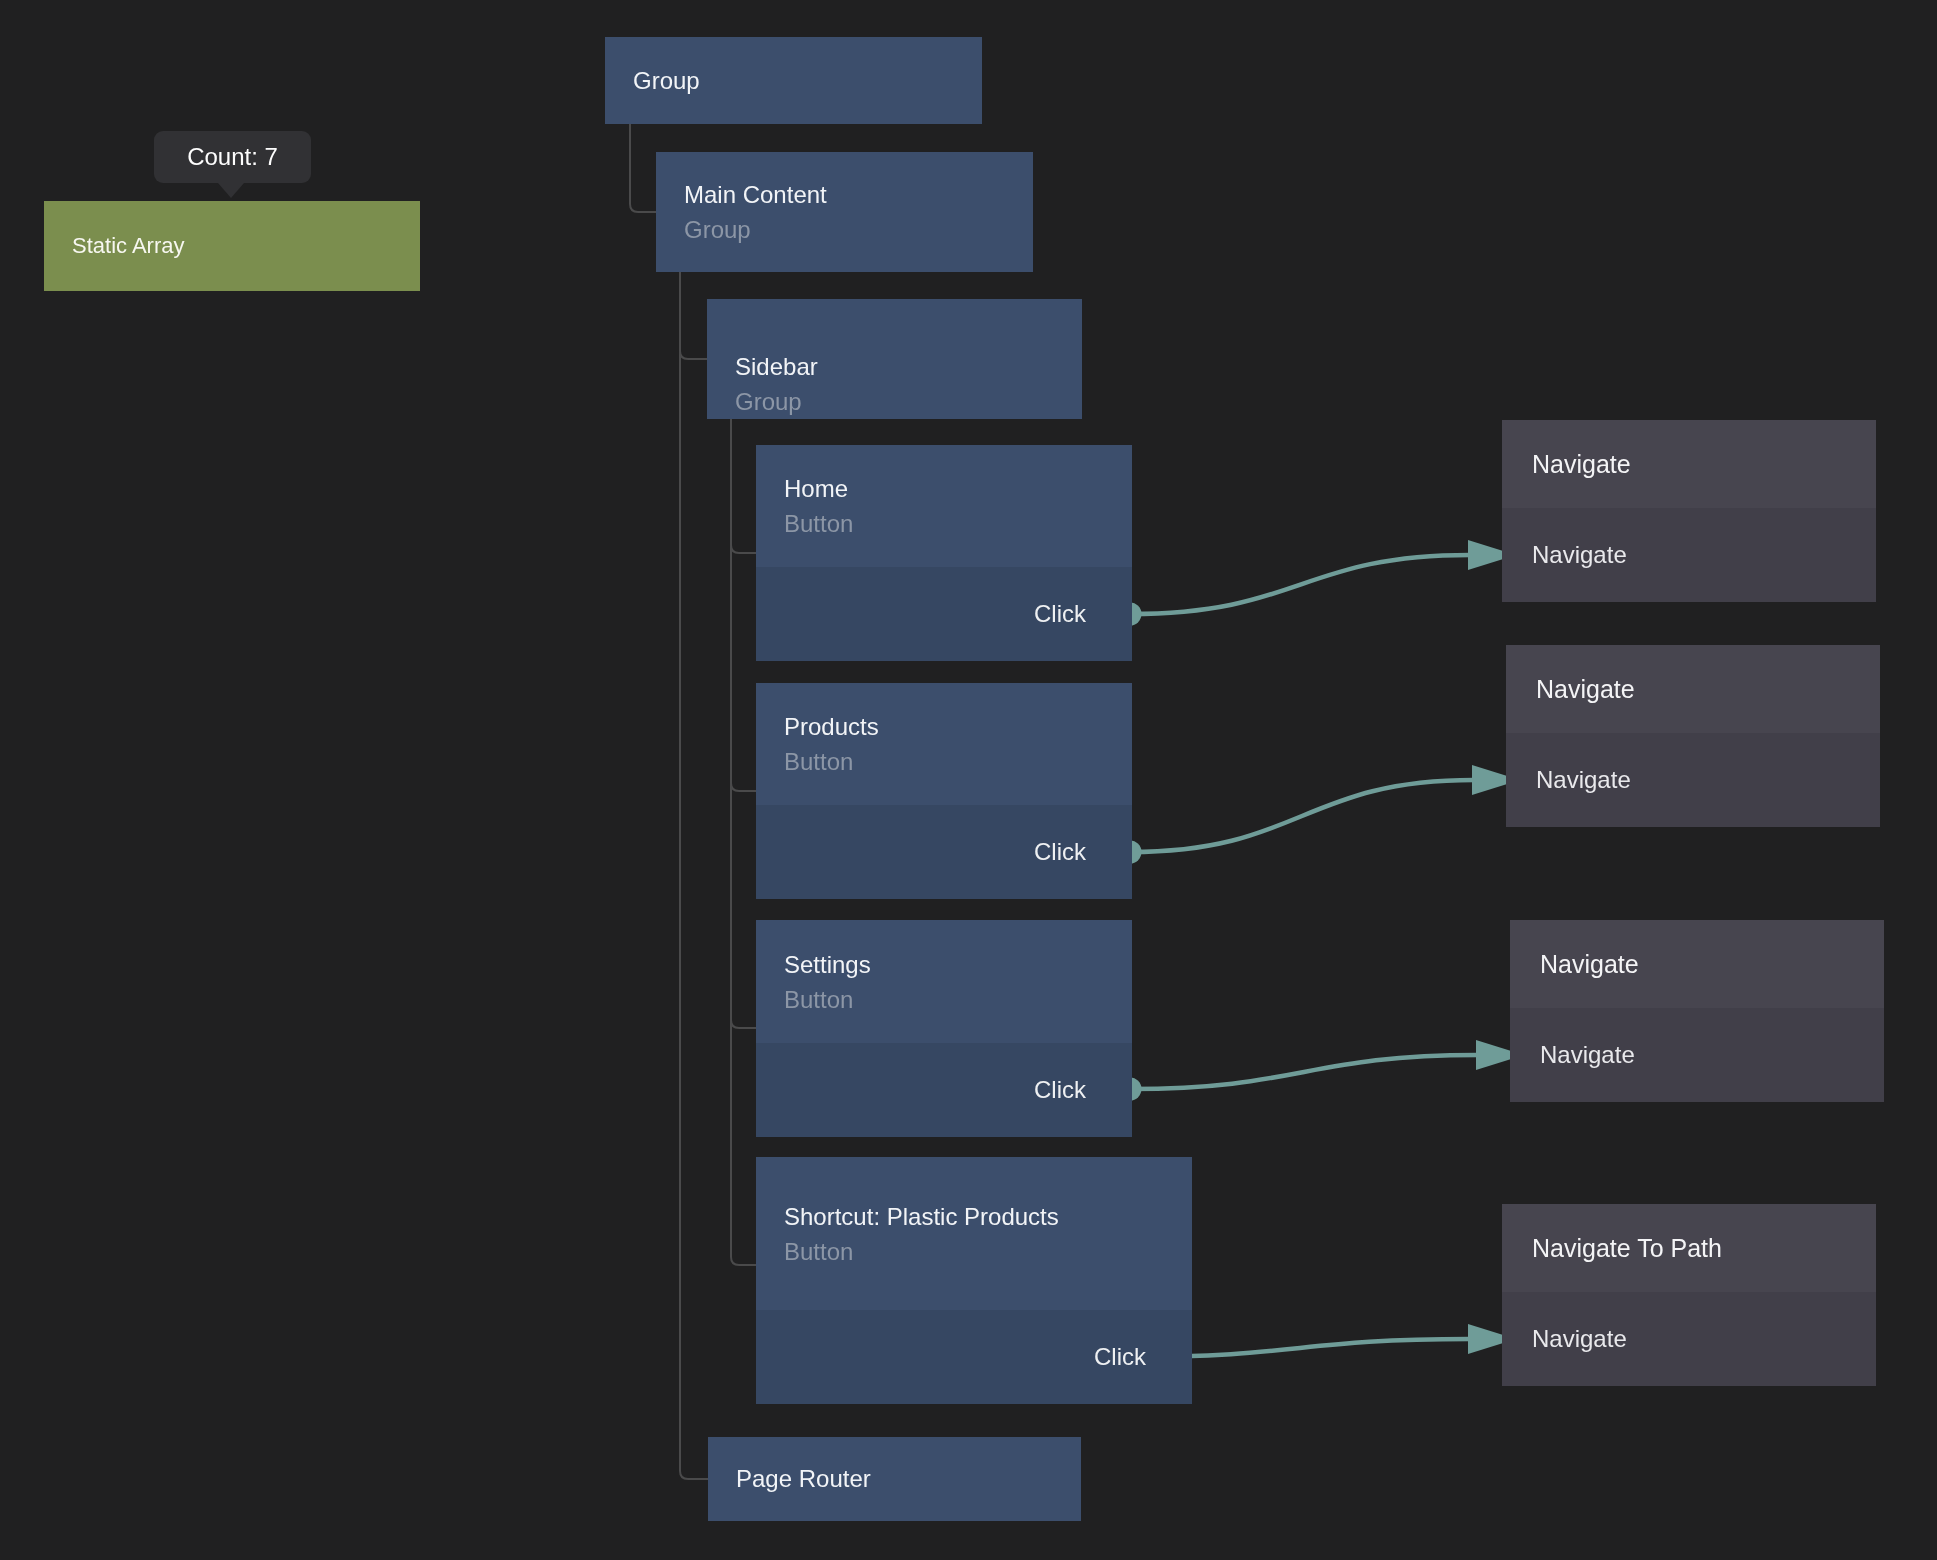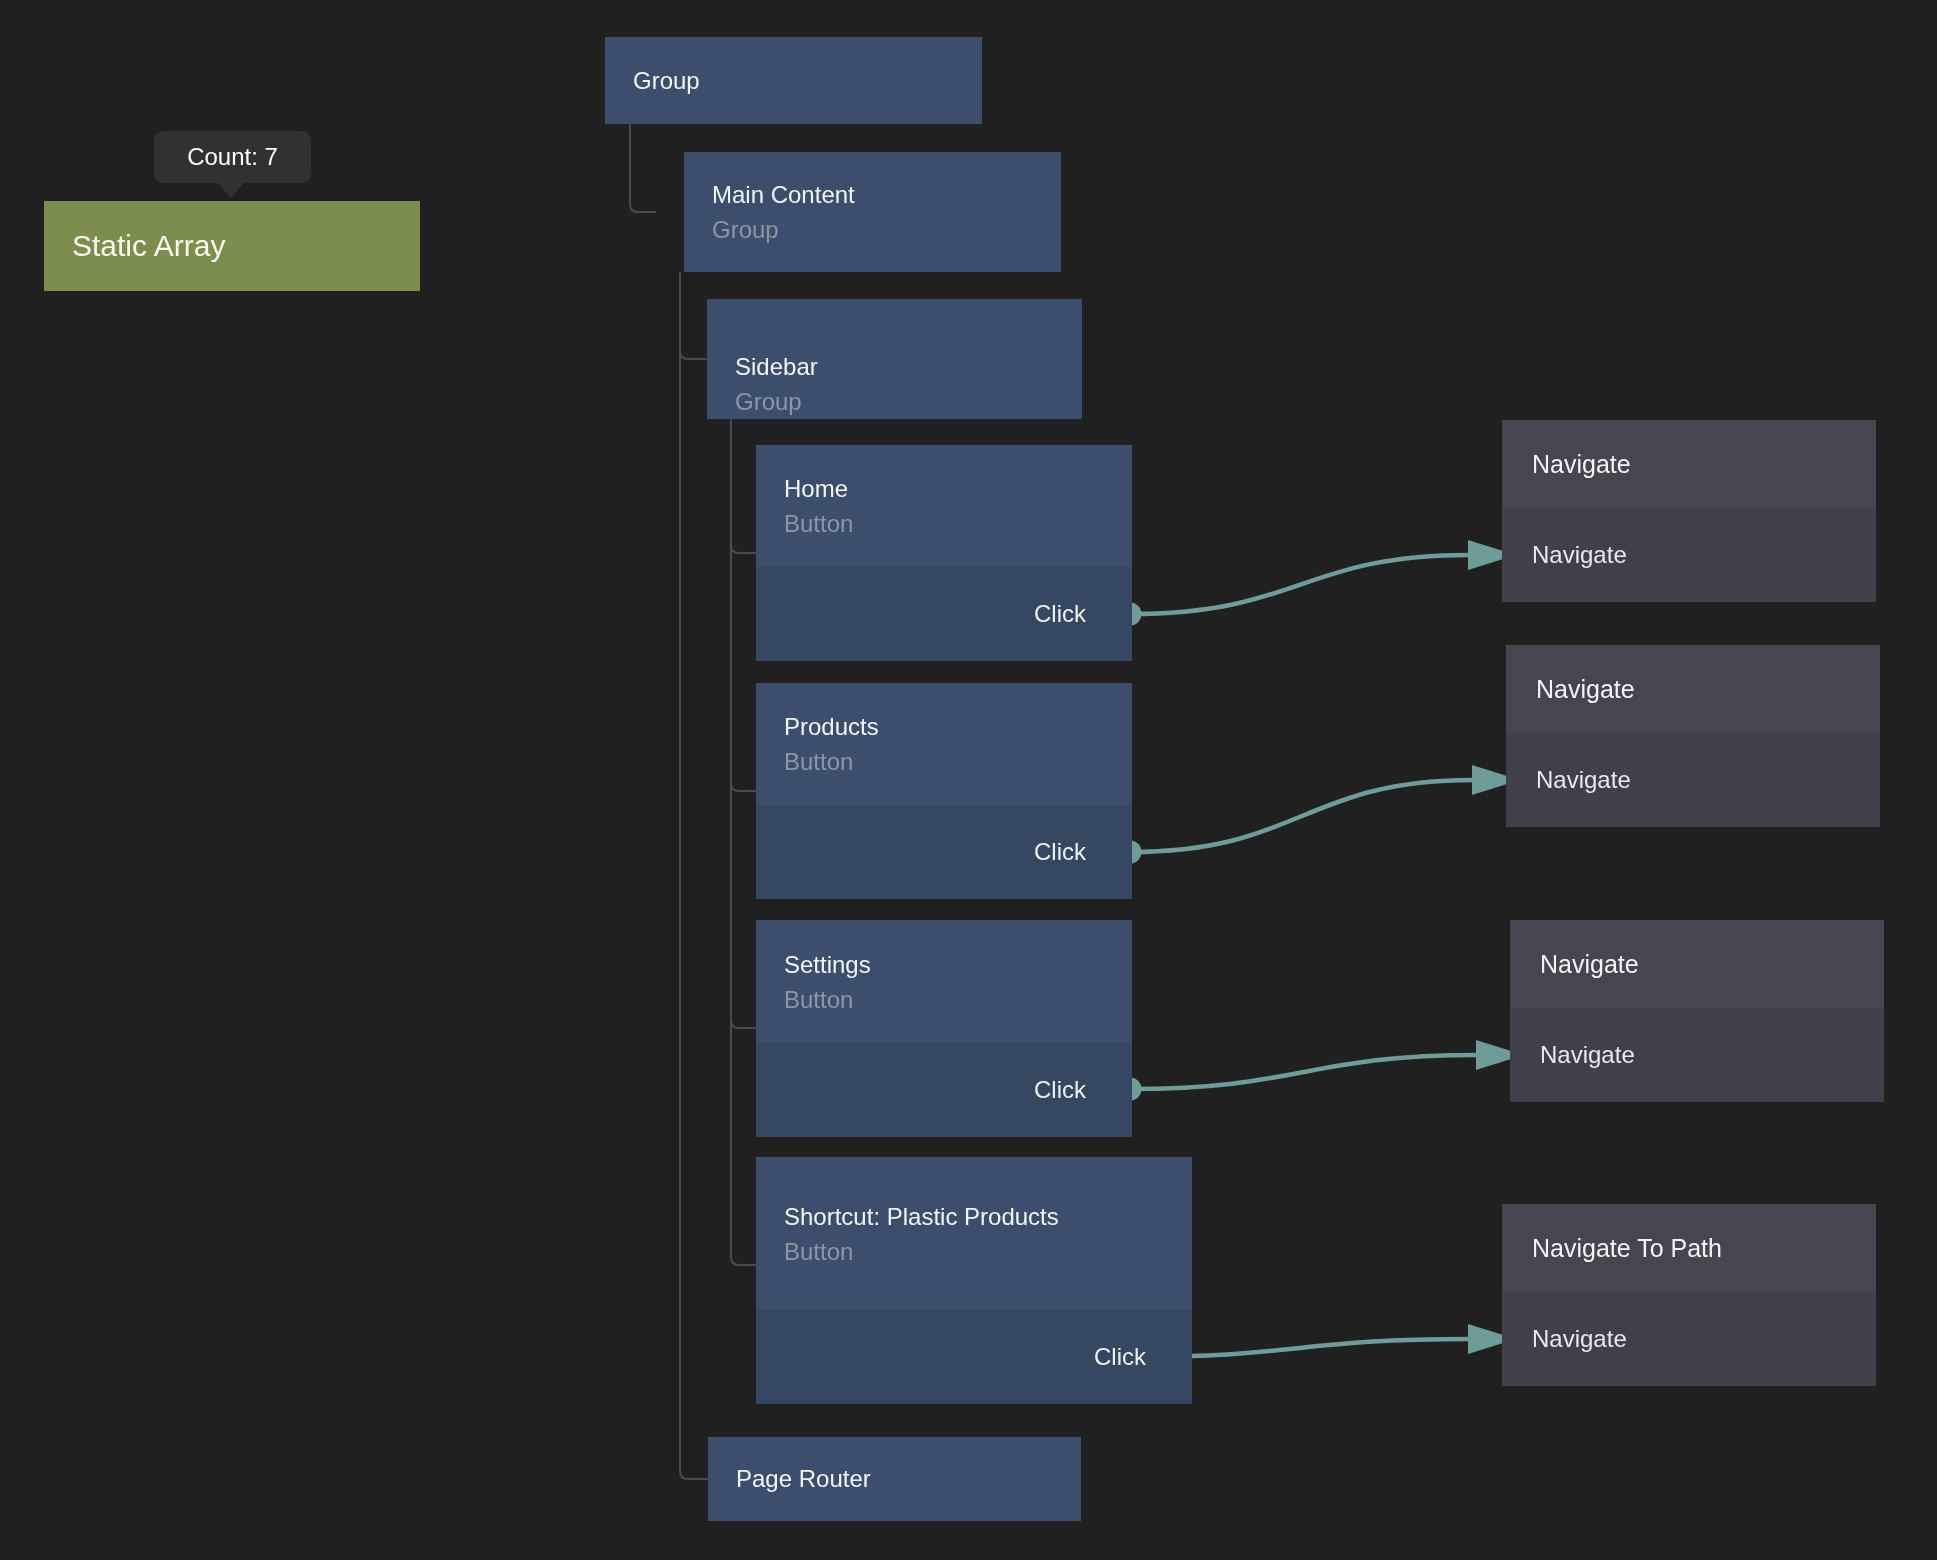--- a/index.html
+++ b/index.html
@@ -11,21 +11,21 @@
   
   .blue{background:#364762;color:#f2f4f7;}
   .blue .head{background:#3c4e6c;display:flex;flex-direction:column;justify-content:center;padding-left:28px;box-sizing:border-box;}
   .single{background:#3c4e6c;display:flex;align-items:center;padding-left:28px;box-sizing:border-box;color:#f2f4f7;}
   .title{font-size:24px;line-height:1.5;color:#f2f4f7;}
   .subtitle{font-size:24px;line-height:1.4;color:#8c96a6;}
   .portrow{display:flex;align-items:center;justify-content:flex-end;padding-right:46px;box-sizing:border-box;padding-left:8px;}
   .portlabel{font-size:24px;color:#eef0f2;}
   
   .n-group{left:605px;top:37px;width:377px;height:87px;}
-  .n-main{left:656px;top:152px;width:377px;height:120px;background:#3c4e6c;display:flex;flex-direction:column;justify-content:center;padding-left:28px;margin-left:28px;}
+  .n-main{left:656px;top:152px;width:377px;height:120px;background:#3c4e6c;display:flex;flex-direction:column;justify-content:center;padding-left:28px;}
   .n-sidebar{left:707px;top:299px;width:375px;height:120px;background:#3c4e6c;display:flex;flex-direction:column;justify-content:flex-end;padding-left:28px;}
   .n-home{left:756px;top:445px;width:376px;height:216px;}
   .n-home .head{height:122px;}
   .n-home .portrow{height:94px;}
   .n-products{left:756px;top:683px;width:376px;height:216px;}
   .n-products .head{height:122px;}
   .n-products .portrow{height:94px;}
   .n-settings{left:756px;top:920px;width:376px;height:217px;}
   .n-settings .head{height:123px;}
   .n-settings .portrow{height:94px;}
@@ -36,21 +36,21 @@
   .n-router{left:708px;top:1437px;width:373px;height:84px;}
   
   .dark{background:#413f49;color:#f4f4f6;}
   .dark .head{background:#47454f;height:88px;display:flex;align-items:center;padding-left:30px;box-sizing:border-box;font-size:25px;color:#f4f4f6;}
   .dark .body{height:94px;display:flex;align-items:center;padding-left:30px;box-sizing:border-box;font-size:24px;color:#e9e9ec;}
   .n-nav1{left:1502px;top:420px;width:374px;height:182px;}
   .n-nav2{left:1506px;top:645px;width:374px;height:182px;}
   .n-nav3{left:1510px;top:920px;width:374px;height:182px;}
   .n-navpath{left:1502px;top:1204px;width:374px;height:182px;}
   
-  .n-static{left:44px;top:201px;width:376px;height:90px;background:#7b8e4e;display:flex;align-items:center;padding-left:28px;font-size:30px;color:#f7f7f0;}
+  .n-static{left:44px;top:201px;width:376px;height:90px;background:#7b8e4e;display:flex;align-items:center;padding-left:28px;font-size:22px;color:#f7f7f0;}
   
   .tooltip{left:154px;top:131px;min-width:157px;height:52px;background:#313134;border-radius:9px;
     display:flex;align-items:center;justify-content:center;font-size:24px;color:#fdfdfd;padding:16px 22px;box-sizing:border-box;}
   .tooltip::after{content:"";position:absolute;top:100%;left:64px;width:0;height:0;
     border:13px solid transparent;border-top:15px solid #313134;border-bottom:none;}
   
   #wires{position:absolute;left:0;top:0;width:1937px;height:1560px;pointer-events:none;}
 </style>
 </head>
 <body>

